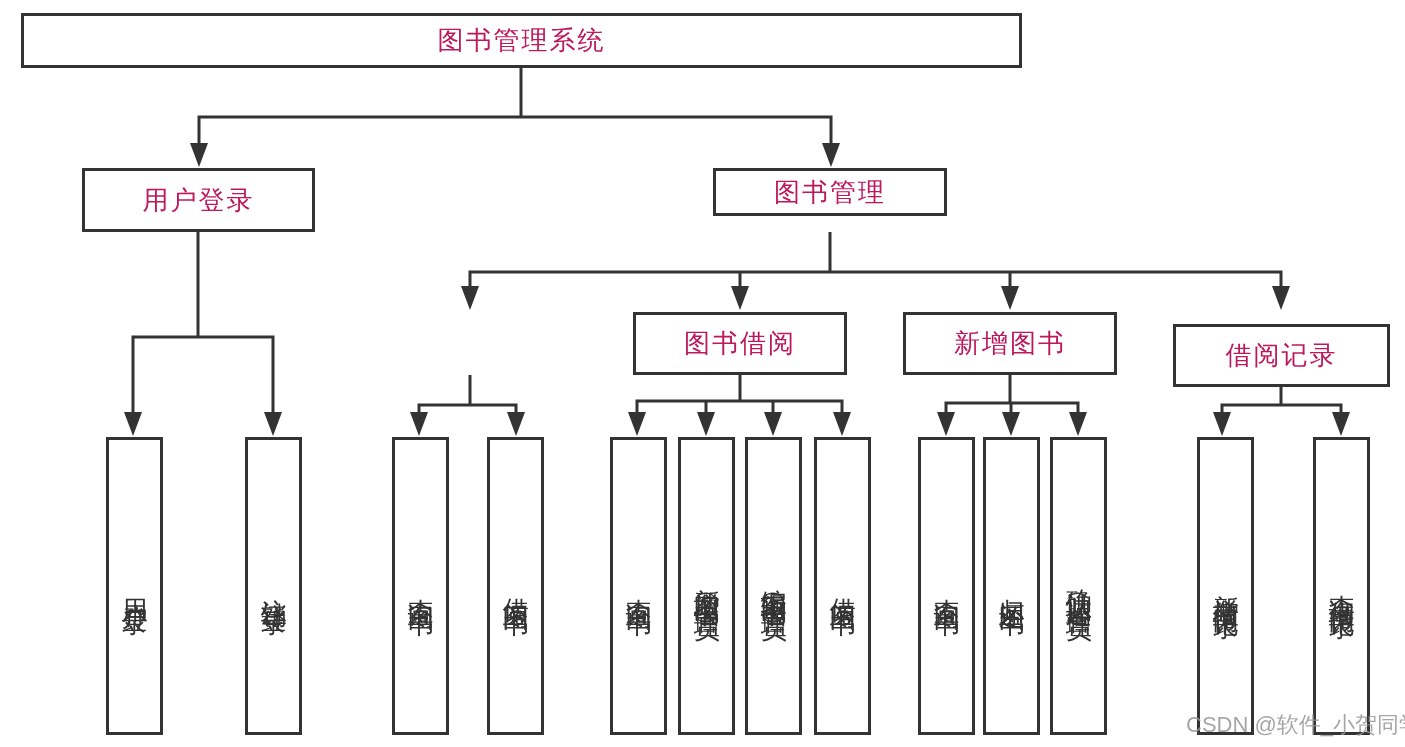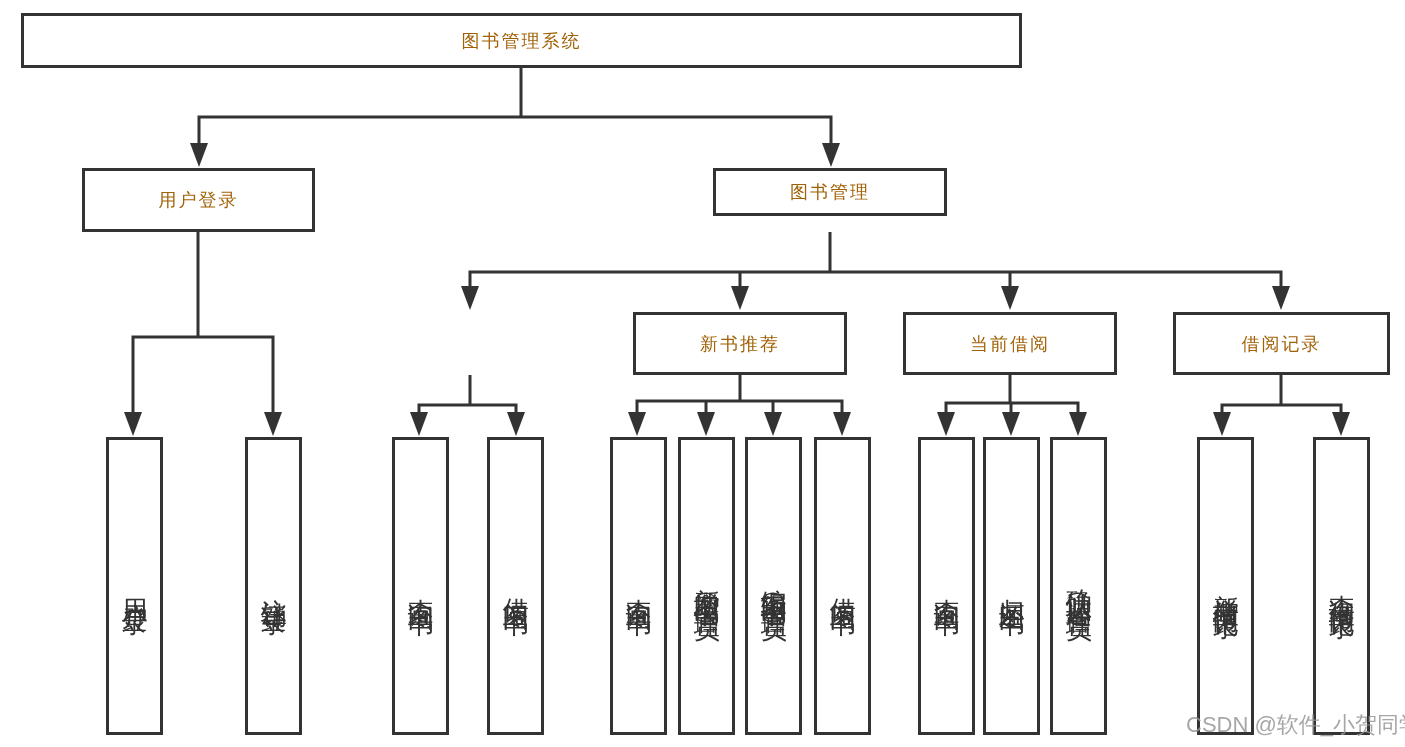--- a/index.html
+++ b/index.html
@@ -15,22 +15,22 @@
   }
   .edges { position:absolute; left:0; top:0; }
   .hbox {
     position:absolute;
     box-sizing:border-box;
     border:3px solid #333333;
     background:#ffffff;
     display:flex; align-items:center; justify-content:center;
   }
   .hlabel {
-    color:#a16207;
-    font-size:18px;
+    color:#be185d;
+    font-size:26px;
     letter-spacing:2px;
     white-space:nowrap;
   }
   .vbox {
     position:absolute;
     top:437px; width:57px; height:298px;
     box-sizing:border-box;
     border:3px solid #333333;
     background:#ffffff;
     display:flex; align-items:center; justify-content:center;
@@ -105,26 +105,26 @@
   </div>
 
   <div class="hbox" style="left:82px; top:168px; width:233px; height:64px;">
     <span class="hlabel">用户登录</span>
   </div>
   <div class="hbox" style="left:713px; top:168px; width:234px; height:48px;">
     <span class="hlabel">图书管理</span>
   </div>
 
   <div class="hbox" style="left:633px; top:312px; width:214px; height:63px;">
-    <span class="hlabel">新书推荐</span>
+    <span class="hlabel">图书借阅</span>
   </div>
   <div class="hbox" style="left:903px; top:312px; width:214px; height:63px;">
-    <span class="hlabel">当前借阅</span>
+    <span class="hlabel">新增图书</span>
   </div>
-  <div class="hbox" style="left:1173px; top:312px; width:217px; height:63px;">
+  <div class="hbox" style="left:1173px; top:324px; width:217px; height:63px;">
     <span class="hlabel">借阅记录</span>
   </div>
 
   <div class="vbox" style="left:106px;">
     <span class="vlabel">用户登录</span>
   </div>
   <div class="vbox" style="left:245px;">
     <span class="vlabel">注销登录</span>
   </div>
 

